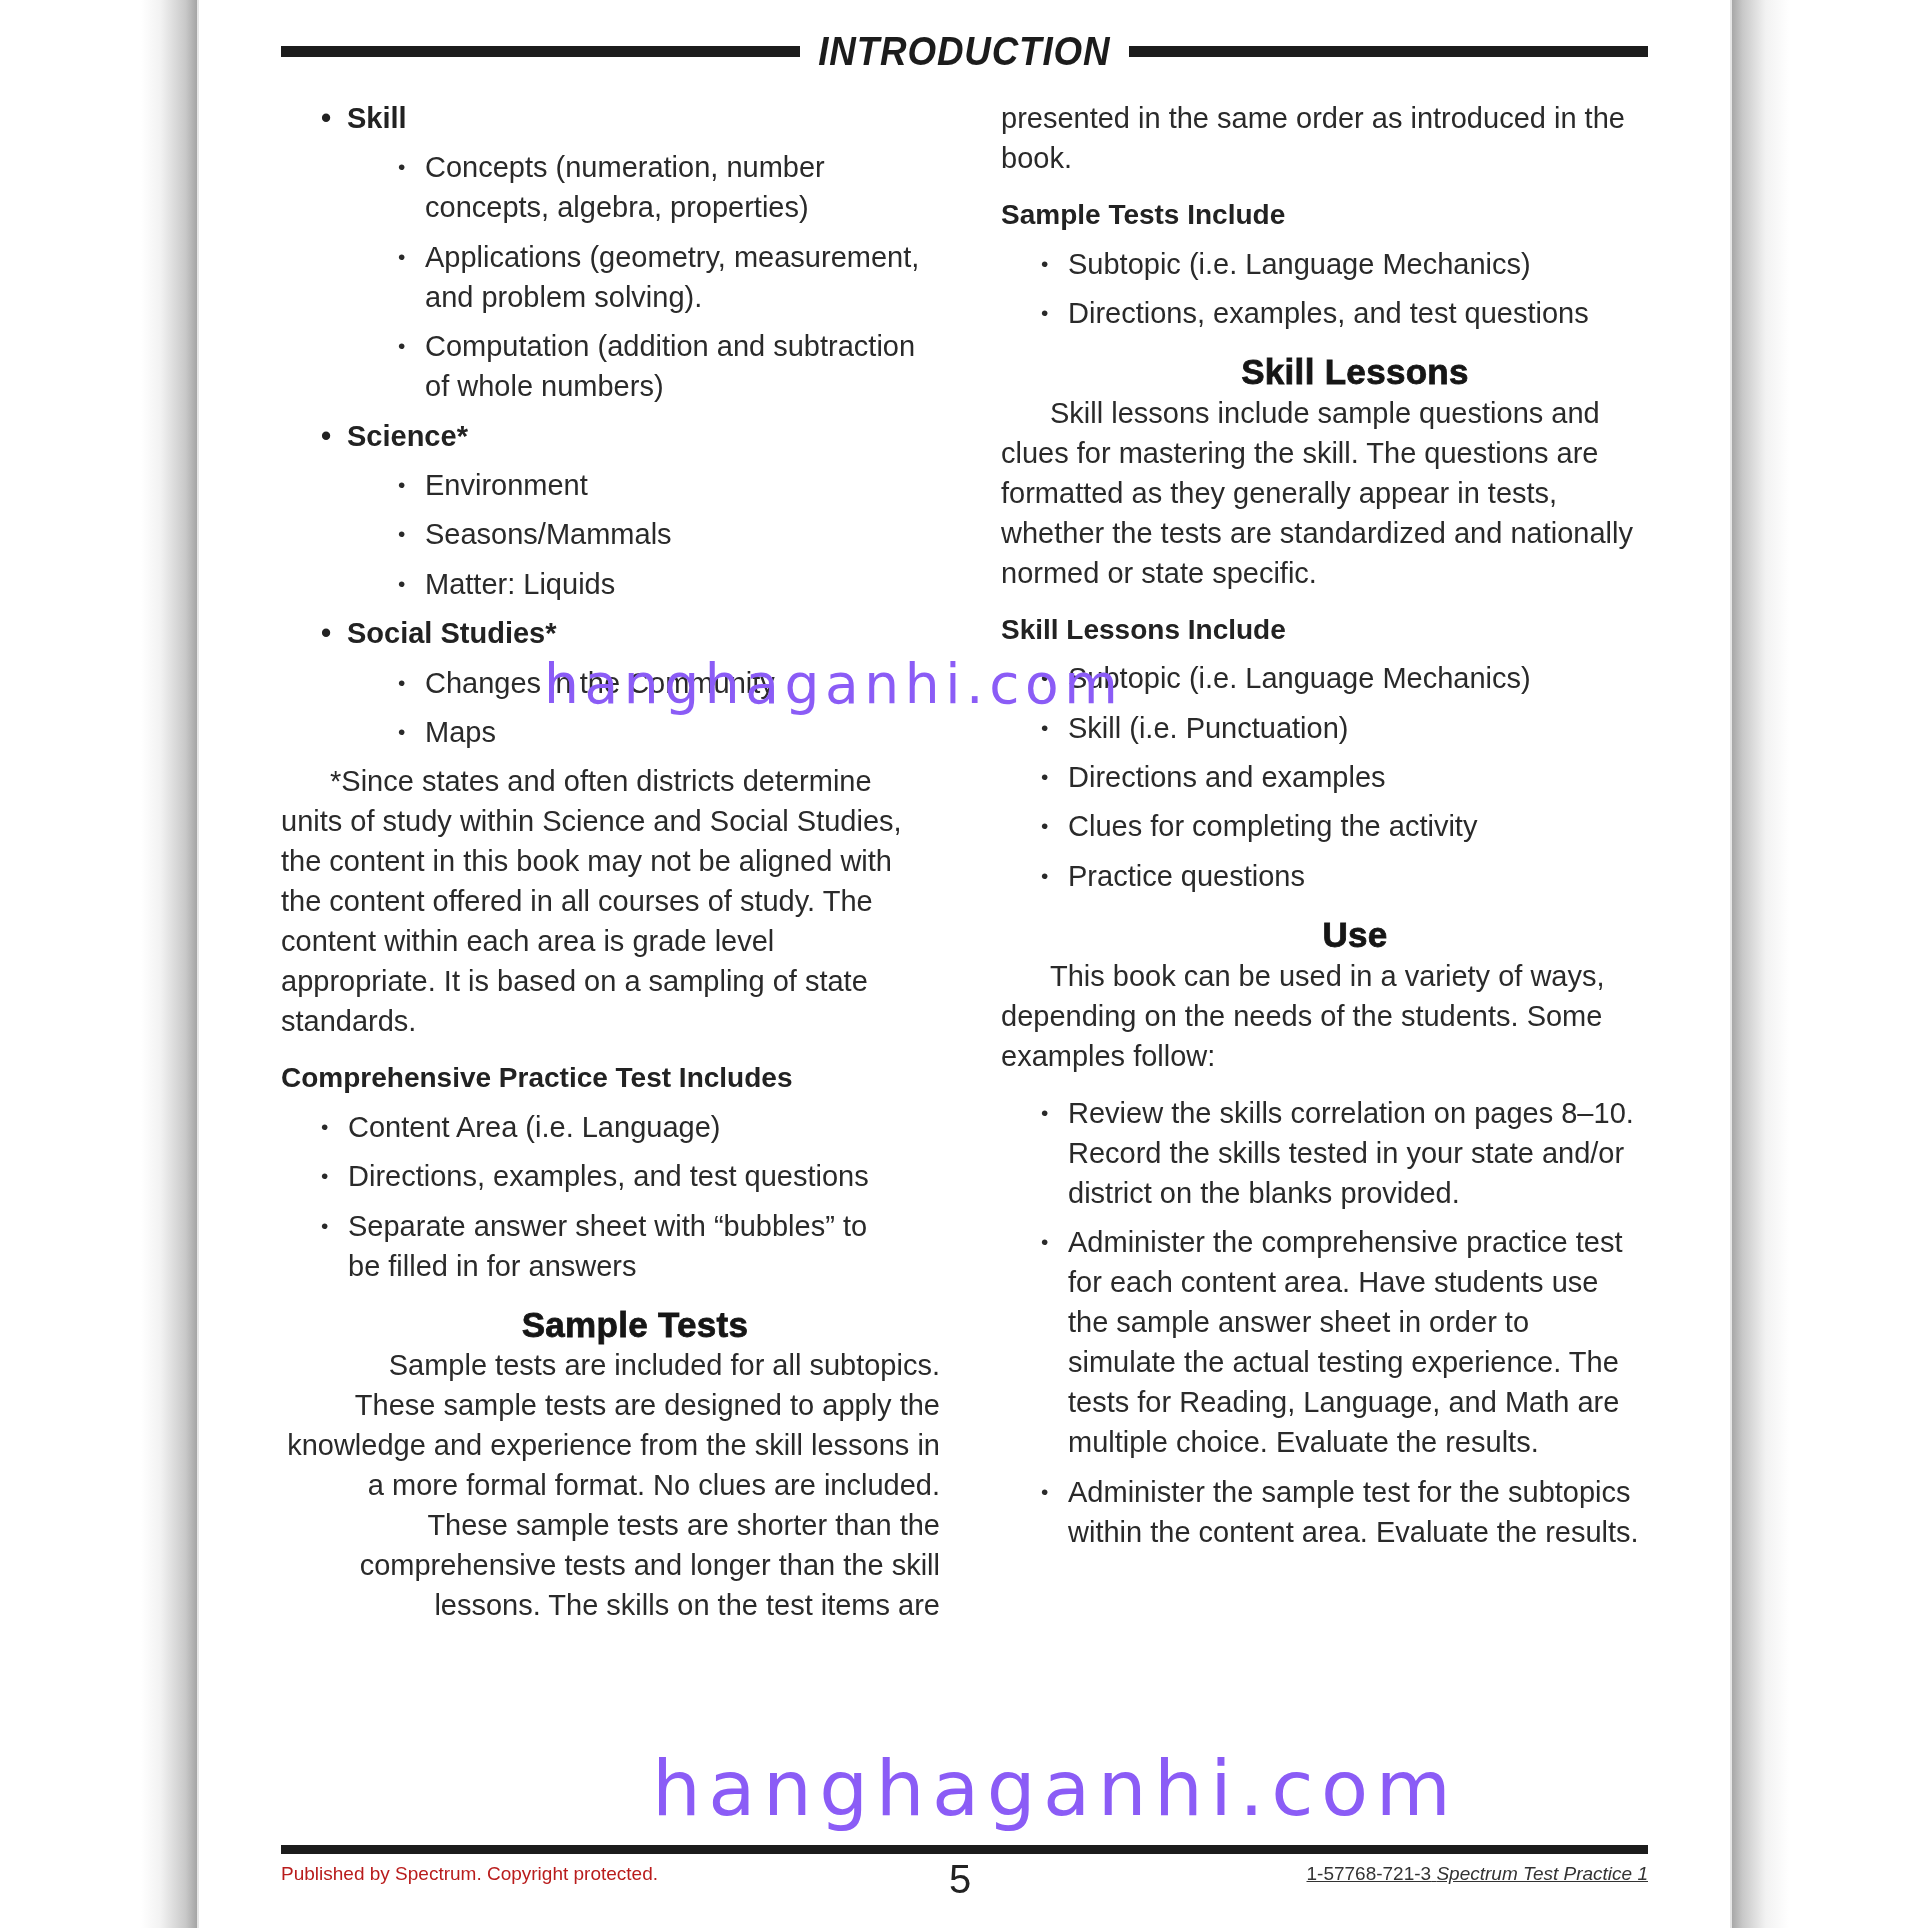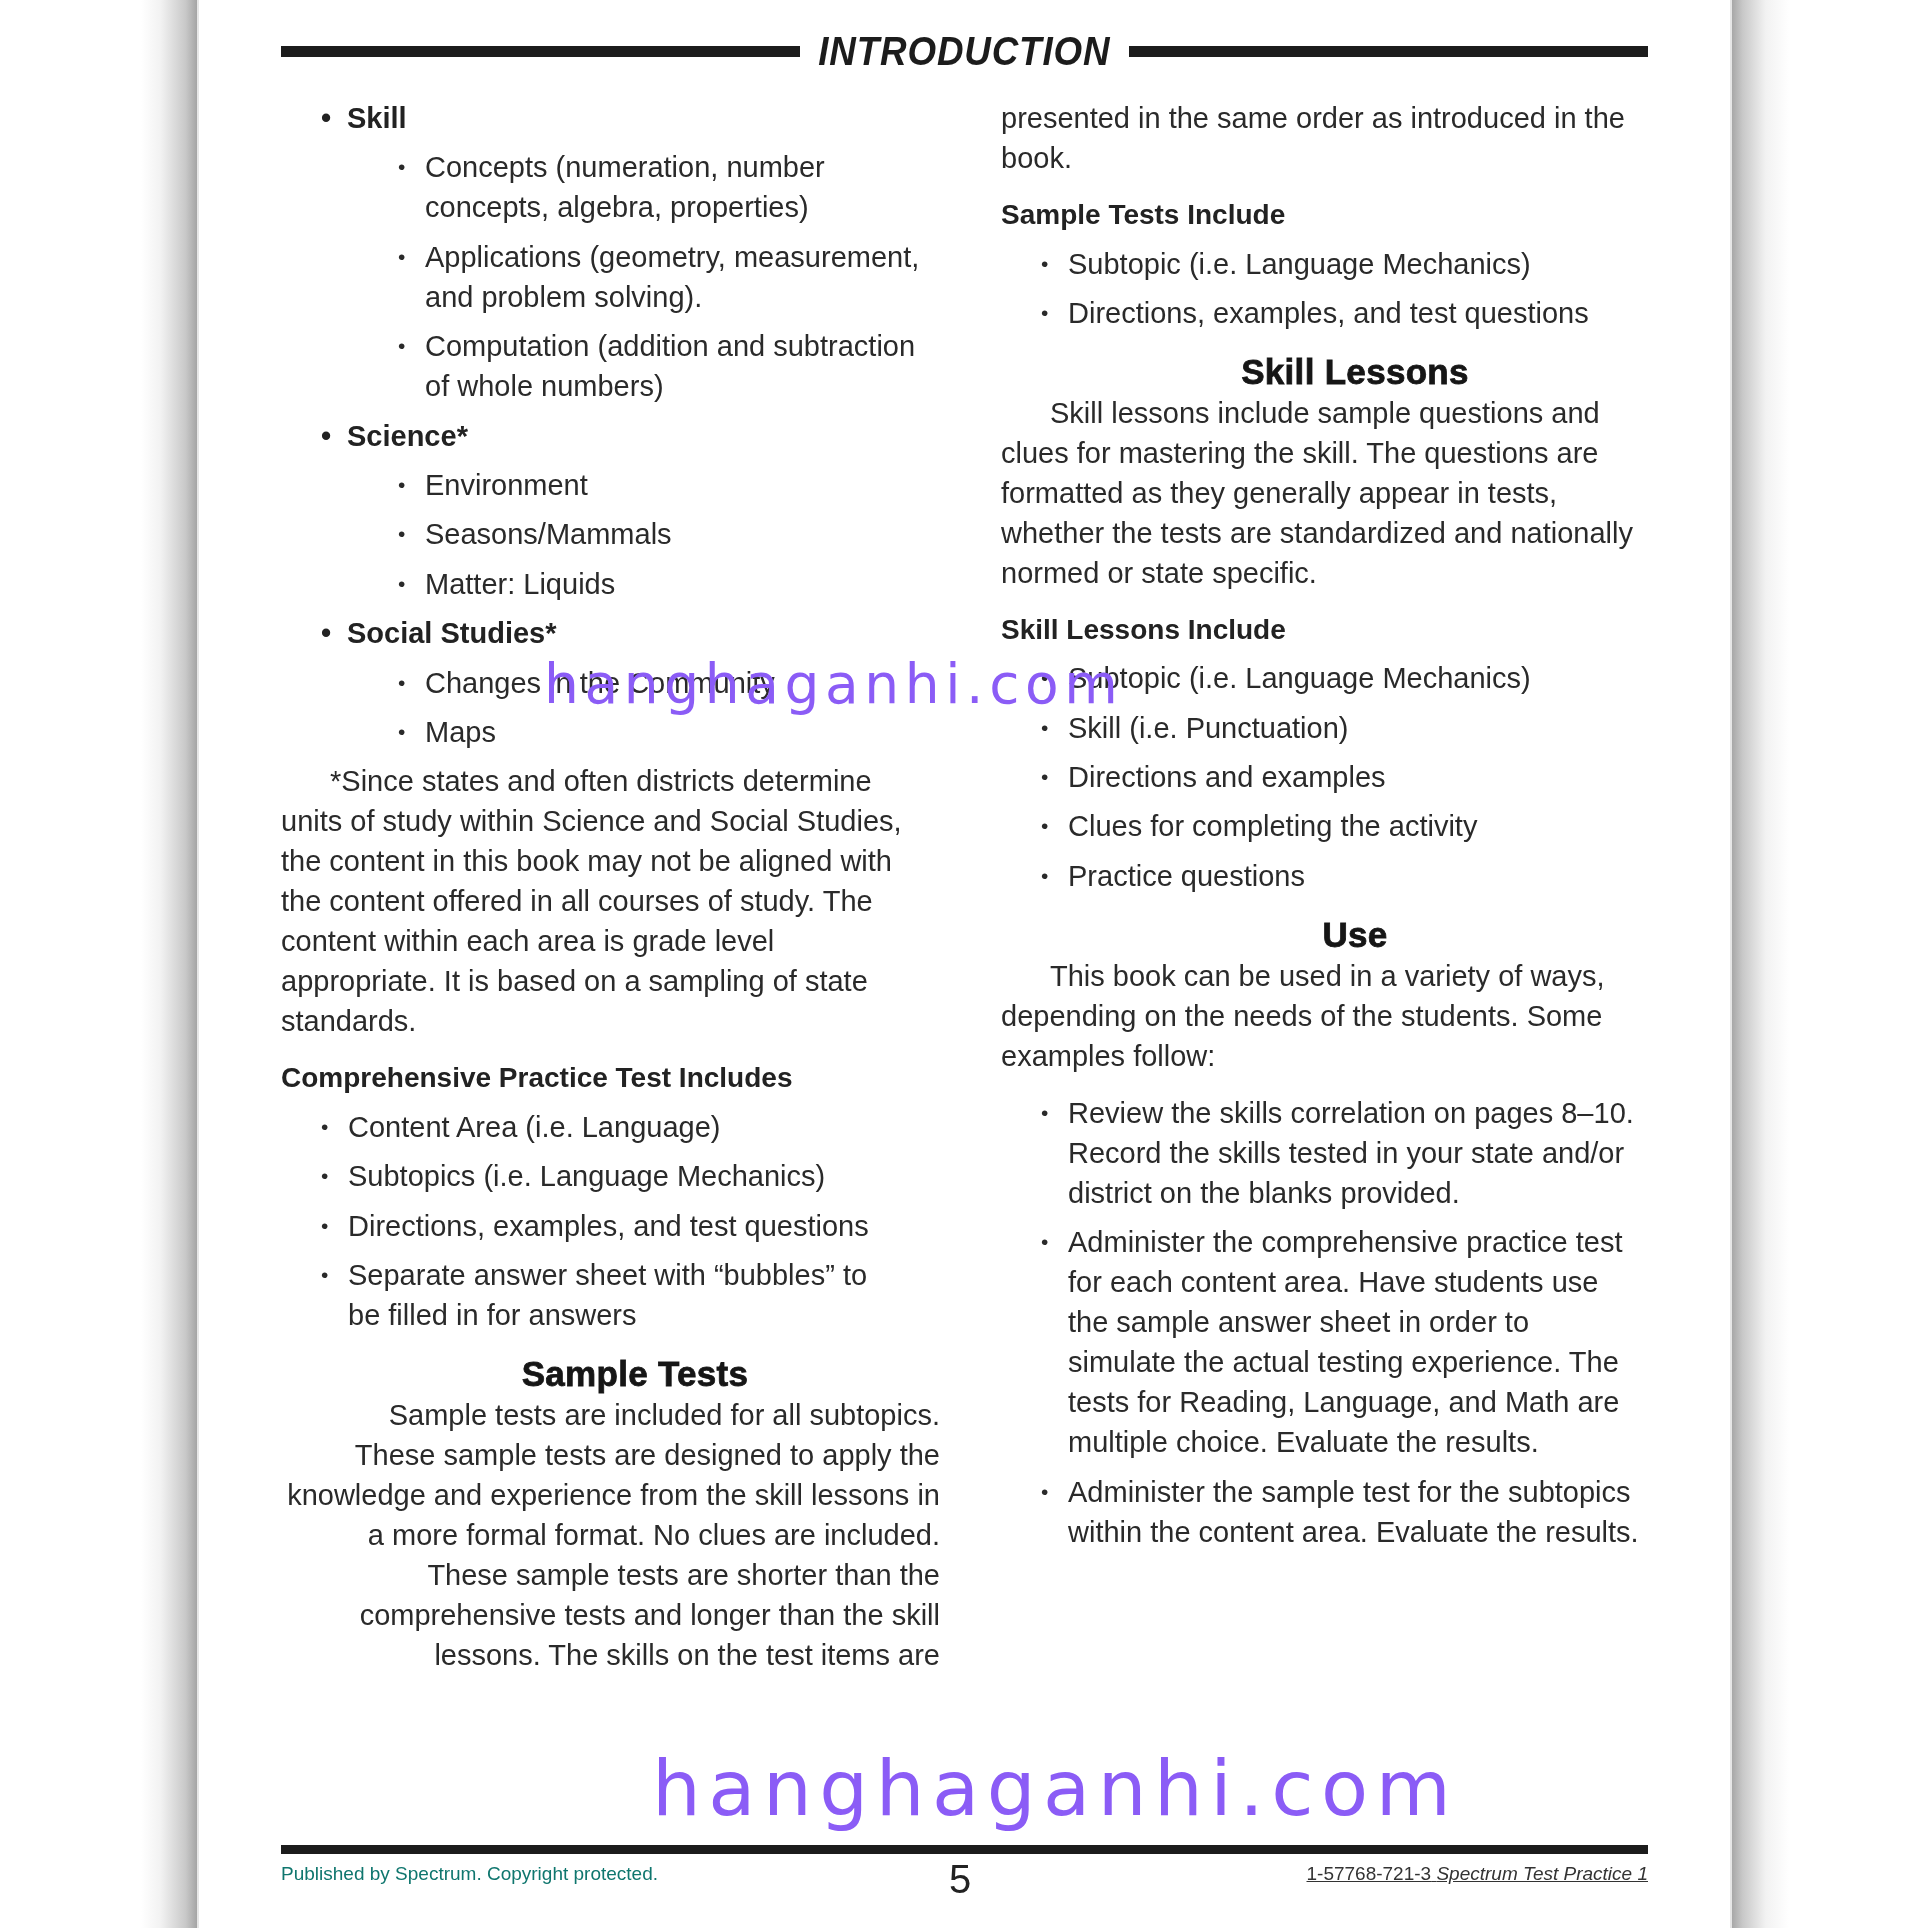--- a/index.html
+++ b/index.html
@@ -52,21 +52,21 @@
     .major::before { content: "\2022"; position: absolute; left: 0; top: 0; font-weight: 700; }
     .minor { margin-left: 117px; padding-left: 27px; margin-bottom: 9.4px; }
     .minor::before { content: "\2022"; position: absolute; left: 0; top: 0; font-size: 21px; }
     .bl { margin-left: 40px; padding-left: 27px; margin-bottom: 9.4px; }
     .bl::before { content: "\2022"; position: absolute; left: 0; top: 0; font-size: 21px; }
     .bl-r { margin-left: 40px; padding-left: 27px; margin-bottom: 9.4px; }
     .bl-r::before { content: "\2022"; position: absolute; left: 0; top: 0; font-size: 21px; }
 
     
     .footer-rule { position: absolute; left: 281px; top: 1845px; width: 1367px; height: 9.4px; background: #1c1c1c; }
-    .footer-left { position: absolute; left: 281px; top: 1863px; font-size: 19px; color: #0f766e; }
+    .footer-left { position: absolute; left: 281px; top: 1863px; font-size: 19px; color: #b91c1c; }
     .footer-page { position: absolute; left: 949px; top: 1857px; font-size: 40px; color: #222; }
     .footer-right { position: absolute; left: 1266px; top: 1863px; font-size: 19px; color: #333; width: 382px; text-align: right; text-decoration: underline; }
     .footer-right .italic { font-style: italic; }
 
     
     .watermark {
       position: absolute; color: #8b5cf6; font-family: "DejaVu Sans", sans-serif;
       letter-spacing: 5.6px; white-space: nowrap;
     }
     .wm1 { left: 544px; top: 652px; font-size: 55px; }
@@ -98,21 +98,20 @@
     <li class="minor">Matter: Liquids</li>
     <li class="major">Social Studies*</li>
     <li class="minor">Changes in the Community</li>
     <li class="minor">Maps</li>
   </ul>
   <p class="indent" style="width:650px;">*Since states and often districts determine units of study within Science and Social Studies, the content in this book may not be aligned with the content offered in all courses of study. The content within each area is grade level appropriate. It is based on a sampling of state standards.</p>
 
   <div class="subhead">Comprehensive Practice Test Includes</div>
   <ul style="width:621px;">
     <li class="bl">Content Area (i.e. Language)</li>
-    <li class="bl">Subtopics (i.e. Language Mechanics)</li>
     <li class="bl">Directions, examples, and test questions</li>
     <li class="bl">Separate answer sheet with “bubbles” to be filled in for answers</li>
   </ul>
 
   <div class="section-title">Sample Tests</div>
   <p class="indent" style="width:659px;text-align:right;">Sample tests are included for all subtopics. These sample tests are designed to apply the knowledge and experience from the skill lessons in a more formal format. No clues are included. These sample tests are shorter than the comprehensive tests and longer than the skill lessons. The skills on the test items are</p>
 </div>
 
 <div class="col col-right">
   <p style="width:640px;">presented in the same order as introduced in the book.</p>

